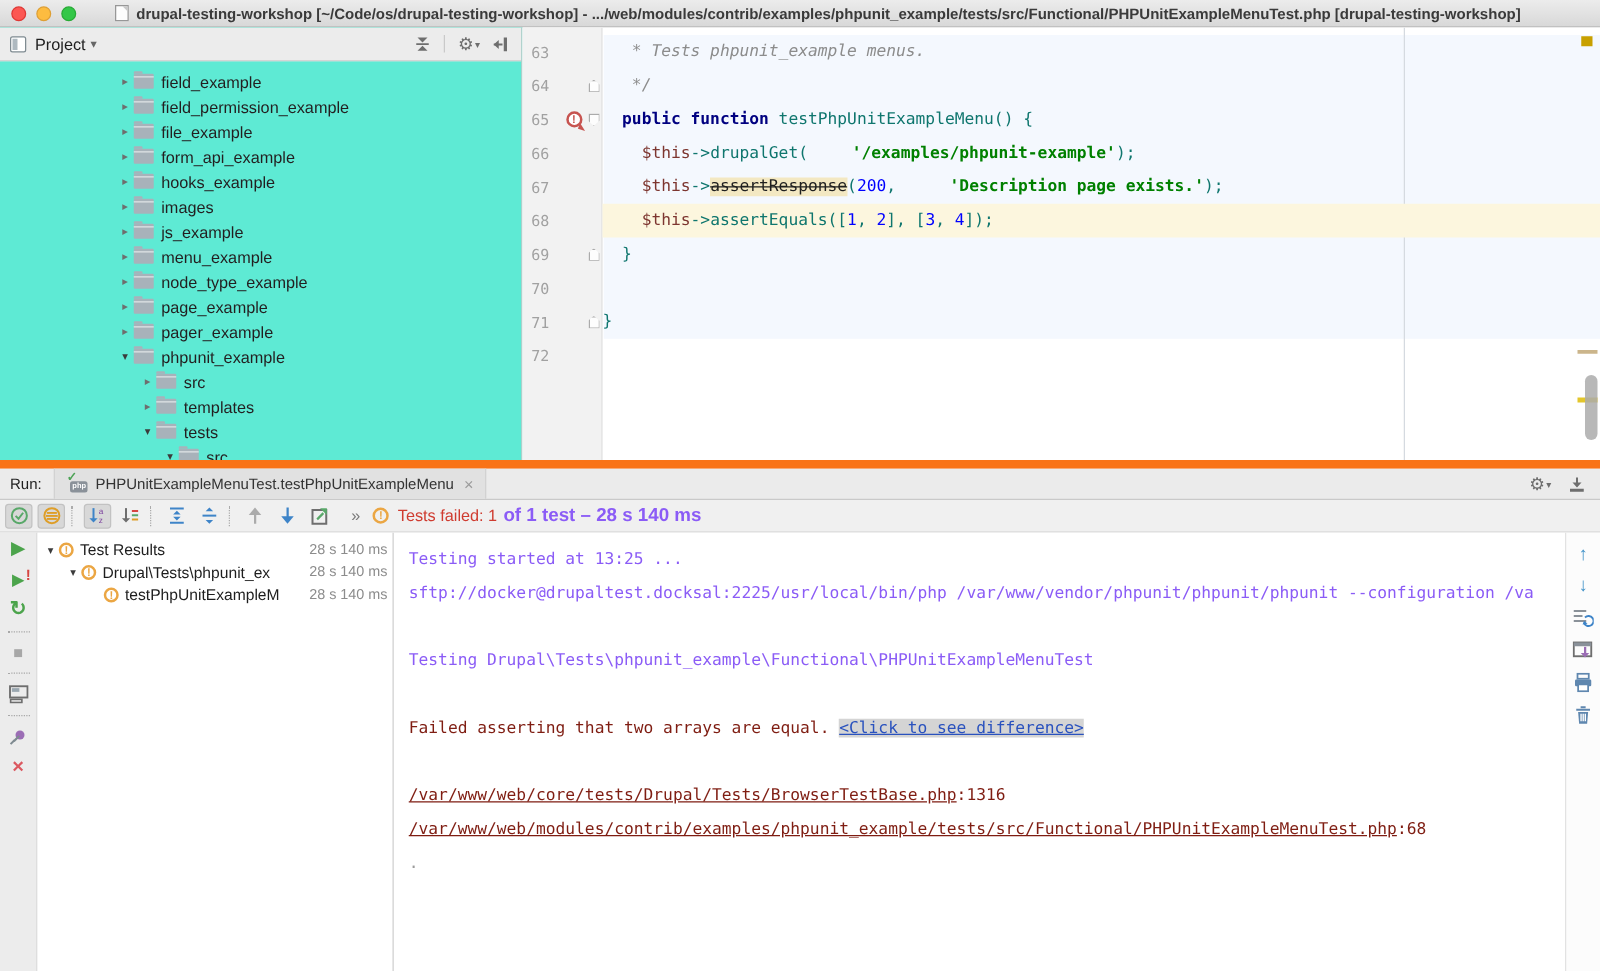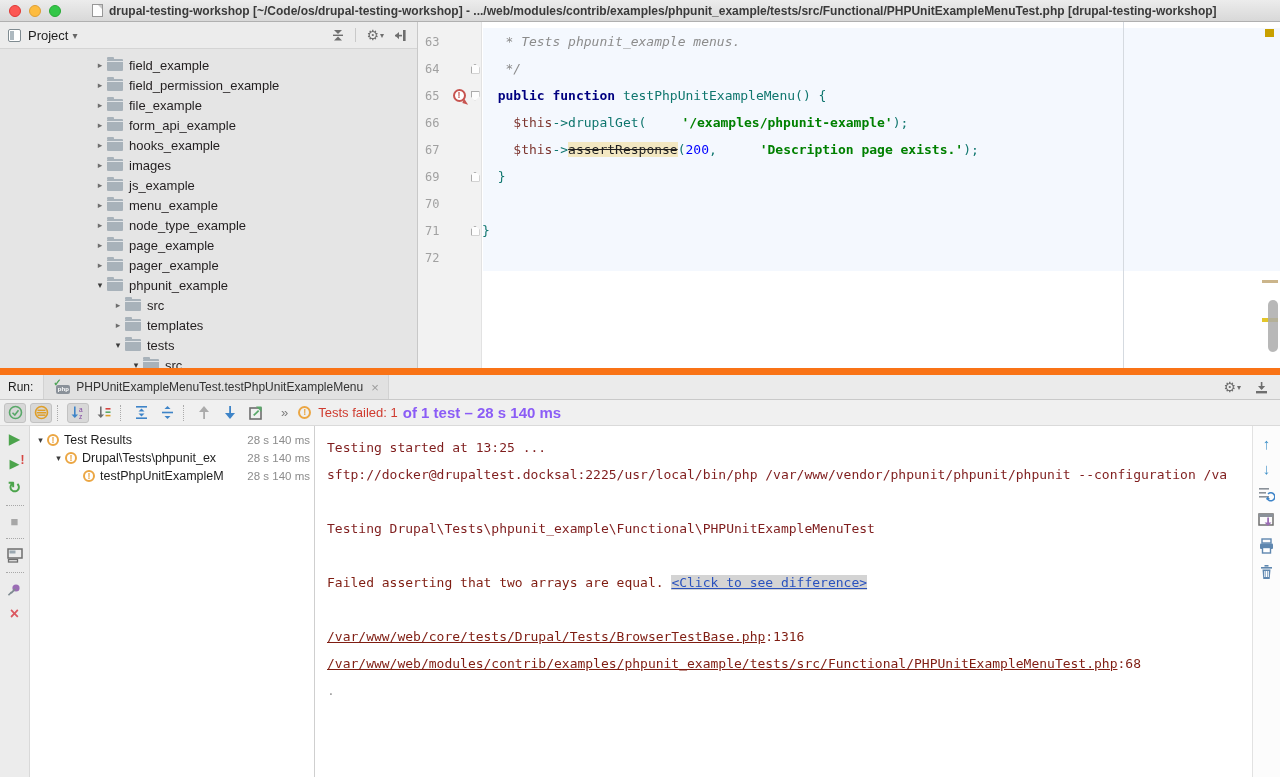--- a/index.html
+++ b/index.html
@@ -18,21 +18,21 @@
   .docic { width:11px; height:13px; background:#FDFDFD; border:1px solid #979797;
     margin-left:31px; position:relative; }
   .docic:before { content:""; position:absolute; right:0; top:0; border-style:solid;
     border-width:0 4px 4px 0; border-color:transparent #C9C9C9 transparent transparent; }
   .wtitle { font-size:12px; font-weight:700; color:#3A3A3A; margin-left:6px; white-space:nowrap; }
 
   
   .main { position:absolute; left:0; top:22px; width:1280px; height:346px; display:flex; }
 
   
-  .ppanel { width:418px; height:100%; background:#e5e5e5; border-right:1px solid #C8C8C8;
+  .ppanel { width:418px; height:100%; background:#5eead4; border-right:1px solid #C8C8C8;
     display:flex; flex-direction:column; overflow:hidden; }
   .pheader { height:27px; background:#ECECEC; border-bottom:1px solid #D4D4D4;
     display:flex; align-items:center; font-size:13px; color:#1E1E1E; flex:none; }
   .pheader .pico { width:13px; height:13px; border:1px solid #7F8B91; border-radius:2px;
     margin-left:8px; position:relative; background:#fff; }
   .pheader .pico:before { content:""; position:absolute; left:1px; top:1px; width:4px; height:9px; background:#AEB9C0; }
   .pheader .plabel { margin-left:7px; }
   .pheader .pcaret { color:#666; font-size:10px; margin-left:4px; }
   .phicons { margin-left:auto; display:flex; align-items:center; gap:10px; padding-right:10px; }
   .phsep { width:1px; height:14px; background:#C9C9C9; }
@@ -130,21 +130,21 @@
   .tarrow { width:13px; font-size:9px; color:#3B3B3B; text-align:center; flex:none; }
   .warnic { width:12px; height:12px; border:2px solid #EBA643; border-radius:50%;
     color:#EBA643; font-size:9px; font-weight:700; text-align:center; line-height:8px;
     margin-right:5px; flex:none; background:#fff; }
   .tlabel { overflow:hidden; text-overflow:clip; }
   .ttime { margin-left:auto; color:#8C8C8C; font-size:11.5px; padding-right:4px; flex:none; }
 
   .console { flex:1; background:#fff; border-left:1px solid #CFCFCF; padding:8px 0 0 12px; overflow:hidden; }
   .conline { height:27px; line-height:27px; font-family:"DejaVu Sans Mono", monospace;
     font-size:13px; white-space:pre; }
-  .c-sys { color:#7f1d1d; }
+  .c-sys { color:#8b5cf6; }
   .c-err { color:#7F1D12; }
   .c-link { color:#2A52BE; text-decoration:underline; background:#D4D4D4; }
   .c-flink { color:#7F1D12; text-decoration:underline; }
   .c-dim { color:#9B9B9B; }
 
   .rstrip { width:28px; background:#FCFCFC; border-left:1px solid #E2E2E2;
     display:flex; flex-direction:column; align-items:center; padding-top:10px; flex:none; }
   .rstrip > * { margin-bottom:10px; }
   .icarrow { color:#4393C9; font-size:15px; font-weight:700; line-height:15px; }
   svg.mini { display:block; }
@@ -306,20 +306,26 @@
             <div class="cfold"></div>
             <div class="ccode"><span class="t-pl">    </span><span class="t-var">$this</span><span class="t-pl">-&gt;drupalGet(</span><span class="t-str">'/examples/phpunit-example'</span><span class="t-pl">);</span></div>
           </div>
           <div class="cline">
             <div class="cnum">67</div>
             <div class="cicon"></div>
             <div class="cfold"></div>
             <div class="ccode"><span class="t-pl">    </span><span class="t-var">$this</span><span class="t-pl">-&gt;</span><span class="t-dep">assertResponse</span><span class="t-pl">(</span><span class="t-num">200</span><span class="t-pl">, </span><span class="t-str">'Description page exists.'</span><span class="t-pl">);</span></div>
           </div>
           <div class="cline">
+            <div class="cnum">68</div>
+            <div class="cicon"></div>
+            <div class="cfold"></div>
+            <div class="ccode hl"><span class="t-pl">    </span><span class="t-var">$this</span><span class="t-pl">-&gt;assertEquals([</span><span class="t-num">1</span><span class="t-pl">, </span><span class="t-num">2</span><span class="t-pl">], [</span><span class="t-num">3</span><span class="t-pl">, </span><span class="t-num">4</span><span class="t-pl">]);</span></div>
+          </div>
+          <div class="cline">
             <div class="cnum">69</div>
             <div class="cicon"></div>
             <div class="cfold">
               <span class="foldmark end"></span>
             </div>
             <div class="ccode"><span class="t-pl">  }</span></div>
           </div>
           <div class="cline">
             <div class="cnum">70</div>
             <div class="cicon"></div>

